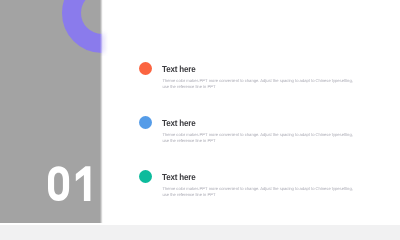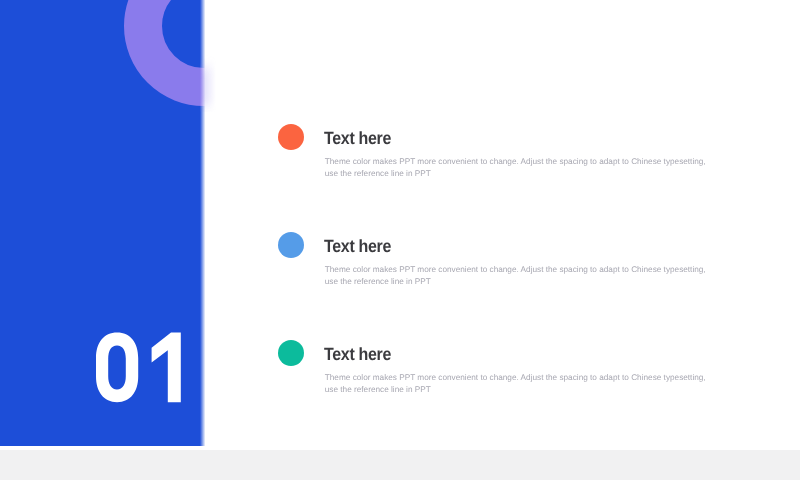--- a/index.html
+++ b/index.html
@@ -27,21 +27,21 @@
   .head{position:absolute;left:22.7px;top:2.6px;font-size:8.9px;font-weight:700;color:#3b3b3f;
         white-space:nowrap;letter-spacing:-0.17px;line-height:1;
         transform:scaleX(0.90);transform-origin:left top;}
   .body{position:absolute;left:23px;top:15.8px;width:192px;font-size:4.12px;line-height:5.6px;
         color:#a8a8b2;}
 </style>
 </head>
 <body>
 
 <div class="slide">
-  <div class="canvas" style="background: #1d4ed8;">
+  <div class="canvas" style="background: #a3a3a3;">
   <div class="ring" style="border-color: rgb(138, 123, 236);"></div>
   <div class="numeral">
     <svg width="52" height="42" viewBox="0 0 52 42" aria-hidden="true">
       <g fill="#ffffff">
         <path d="M12.55 3.3 C5.9 3.3 2 8.4 2 16.1 L2 25.3 C2 33.0 5.9 38.1 12.55 38.1 C19.2 38.1 23.1 33.0 23.1 25.3 L23.1 16.1 C23.1 8.4 19.2 3.3 12.55 3.3 Z M12.5 9.7 C15.4 9.7 16.9 12.3 16.9 16.4 L16.9 25.0 C16.9 29.1 15.4 31.7 12.5 31.7 C9.6 31.7 8.1 29.1 8.1 25.0 L8.1 16.4 C8.1 12.3 9.6 9.7 12.5 9.7 Z"></path>
         <path d="M44.4 3.3 L39.5 3.3 L29.8 10.9 L29.8 18.3 L37.9 12.1 L37.9 38.1 L44.4 38.1 Z"></path>
       </g>
     </svg>
     <span class="glyphtext">01</span>
   </div>

